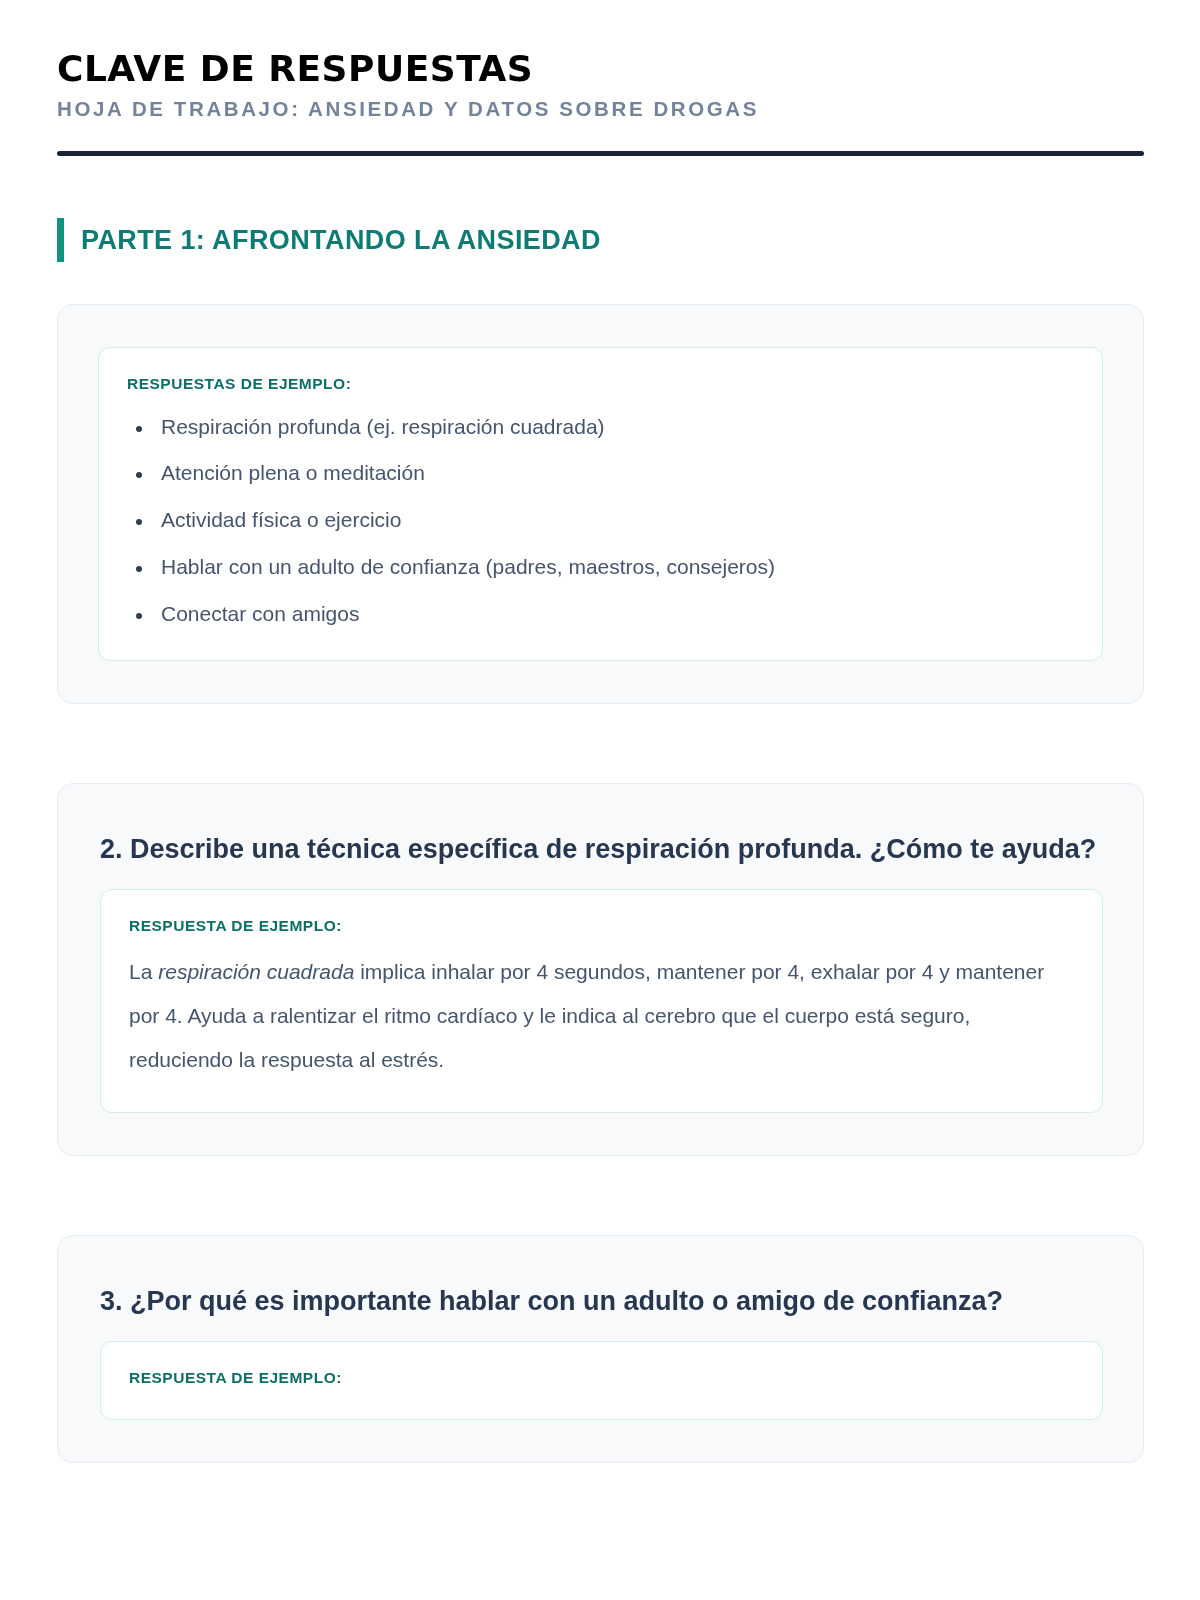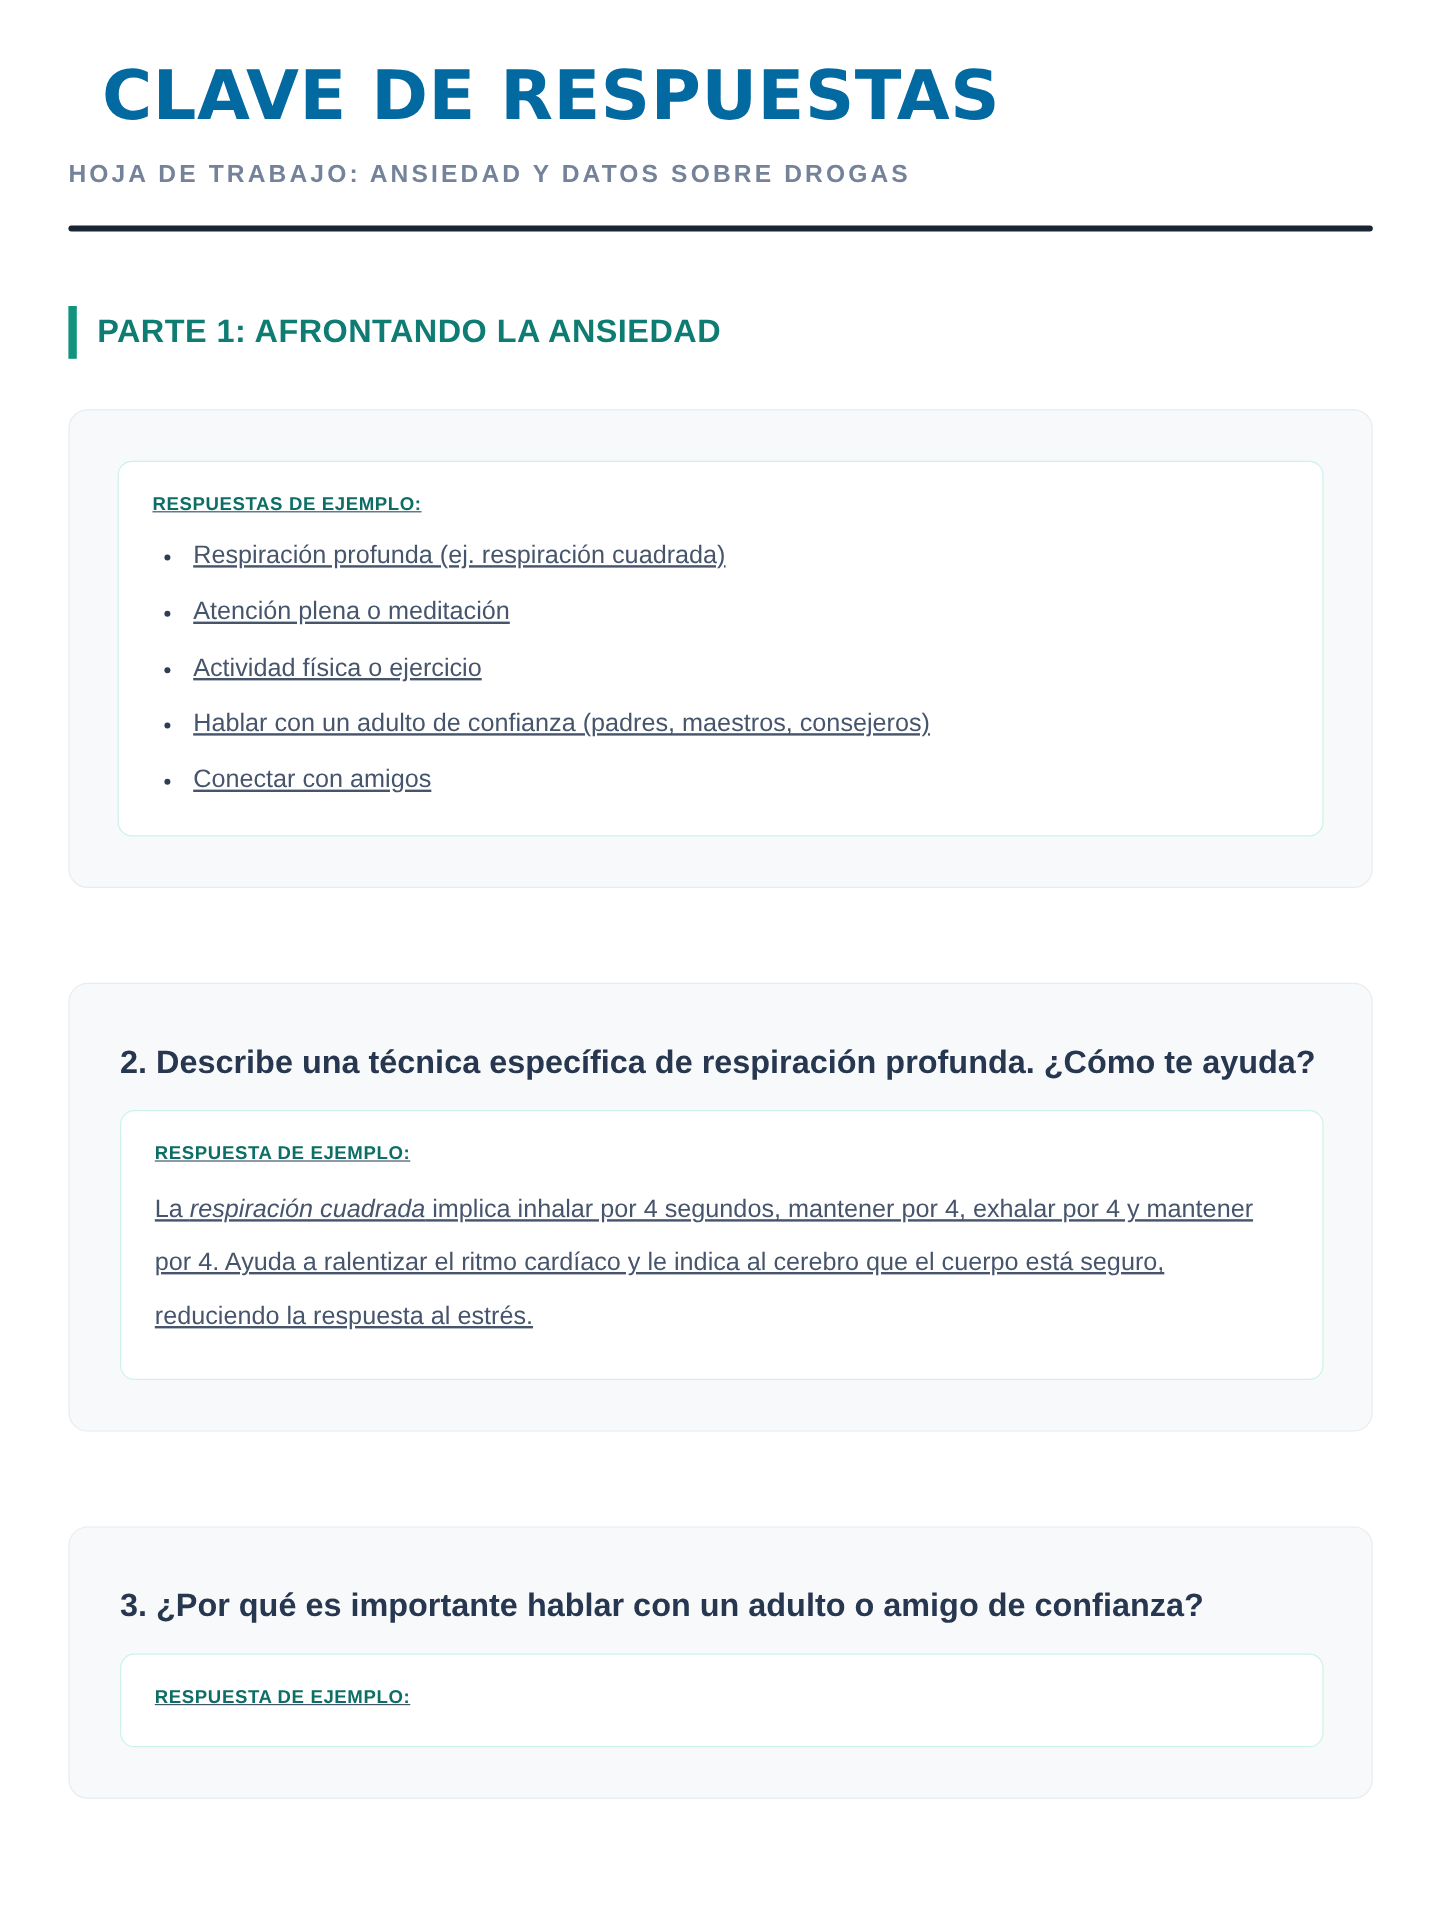--- a/index.html
+++ b/index.html
@@ -9,29 +9,28 @@
     overflow: hidden;
     background: #ffffff;
     font-family: "Liberation Sans", sans-serif;
     color: #46556c;
   }
   .page { padding: 48px 56px 0 57px; }
 
   
   .title {
     font-family: "DejaVu Sans", sans-serif;
-    font-size: 57px;
+    font-size: 36px;
     font-weight: 800;
     letter-spacing: 0.5px;
-    color: #0369a1;
+    color: #000000;
     line-height: 1.15;
-    margin-left: 28px;
   }
   .subtitle {
-    margin-top: 20px;
+    margin-top: 8px;
     font-size: 20.5px;
     font-weight: 700;
     letter-spacing: 2.6px;
     color: #74839a;
   }
   .divider {
     margin-top: 30px;
     height: 5px;
     background: #1a2433;
     border-radius: 3px;
@@ -72,21 +71,20 @@
     color: #283750;
     line-height: 1.74;
     max-width: 1000px;
     margin-bottom: 16px;
   }
   .answer-box {
     background: #ffffff;
     border: 1.5px solid #cdf2e8;
     border-radius: 12px;
     padding: 26px 30px 30px 28px;
-    text-decoration: underline;
   }
   .answer-label {
     font-size: 15.5px;
     font-weight: 800;
     letter-spacing: 0.5px;
     color: #0d6e66;
     line-height: 1.3;
   }
   .answer-list {
     margin-top: 16px;

